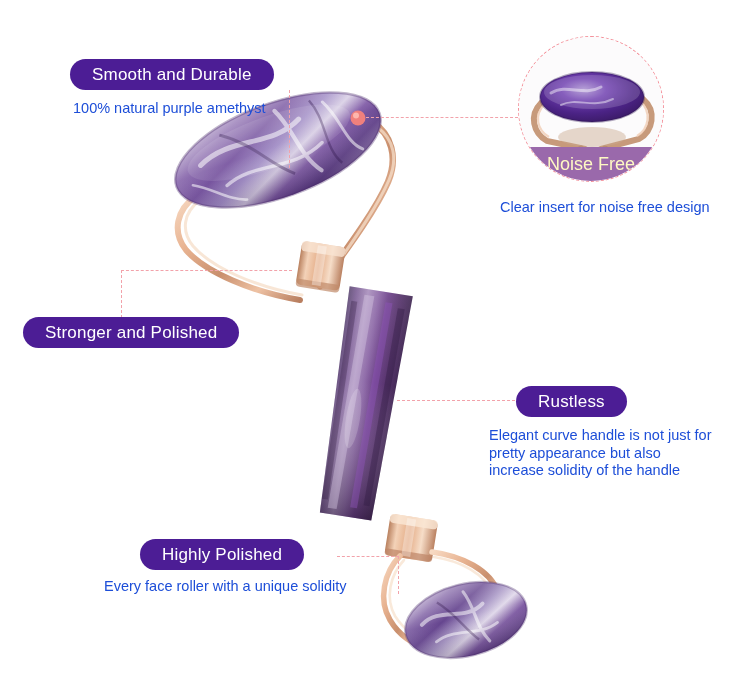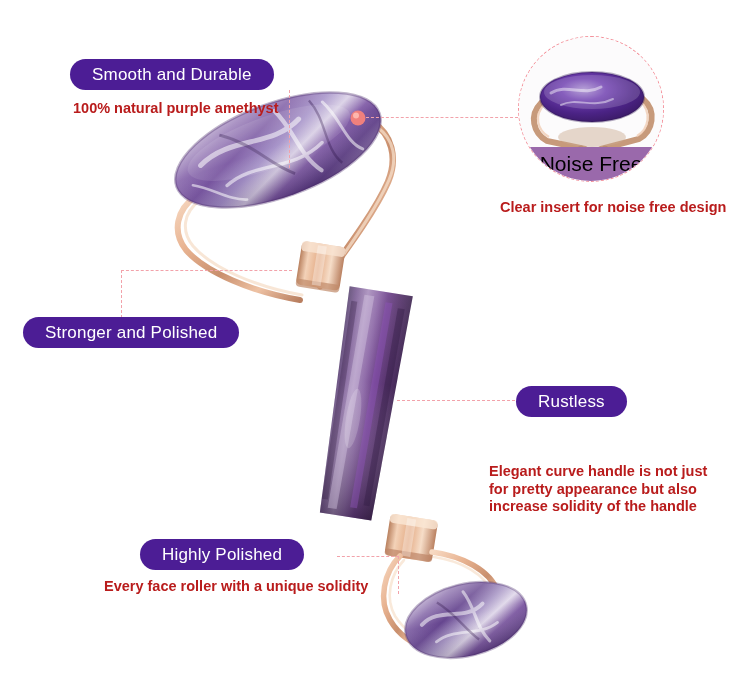--- a/index.html
+++ b/index.html
@@ -5,33 +5,33 @@
   html,body{margin:0;padding:0;background:#fff;}
   body{width:750px;height:691px;position:relative;overflow:hidden;
        font-family:"Liberation Sans", sans-serif;}
   .stage{position:absolute;inset:0;width:750px;height:691px;background:#ffffff;}
 
   
   .pill{position:absolute;display:flex;align-items:center;justify-content:center;
         background:#4c1d95;color:#ffffff;border-radius:999px;
         font-size:17px;letter-spacing:.2px;white-space:nowrap;
         padding:0 22px;height:31px;box-sizing:border-box;}
-  .caption{position:absolute;color:#b91c1c;font-size:14.5px;white-space:nowrap;font-weight:bold;}
+  .caption{position:absolute;color:#1d4ed8;font-size:14.5px;white-space:nowrap;}
   .caption.multi{white-space:normal;line-height:1.22;}
 
   
   .dash-h{position:absolute;height:0;border-top:1.6px dashed #f2a2aa;}
   .dash-v{position:absolute;width:0;border-left:1.6px dashed #f2a2aa;}
 
   
   .inset{position:absolute;border-radius:50%;overflow:hidden;
          border:1.6px dashed #f4909a;box-sizing:border-box;background:#fdfdfd;}
   .inset-band{position:absolute;left:0;right:0;bottom:0;height:34px;background:#9a69ab;
               display:flex;align-items:center;justify-content:center;}
-  .inset-band span{color:#000000;font-size:21px;}
+  .inset-band span{color:#fef9c3;font-size:18px;}
 
   svg{display:block;}
   .art{position:absolute;left:0;top:0;width:750px;height:691px;pointer-events:none;}
 </style>
 </head>
 <body>
 
 <div class="stage">
 
   <svg class="art" viewBox="0 0 750 691">
@@ -225,20 +225,20 @@
 
   <div class="caption" style="left:500px;top:199px;">Clear insert for noise free design</div>
 
   <div class="pill" style="left:23px;top:317px;">
     <span>Stronger and Polished</span>
   </div>
 
   <div class="pill" style="left:516px;top:386px;">
     <span>Rustless</span>
   </div>
-  <div class="caption multi" style="left:489px;top:427px;width:230px;margin-top:36px;">Elegant curve handle is not just for pretty appearance but also increase solidity of the handle</div>
+  <div class="caption multi" style="left:489px;top:427px;width:230px;">Elegant curve handle is not just for pretty appearance but also increase solidity of the handle</div>
 
   <div class="pill" style="left:140px;top:539px;">
     <span>Highly Polished</span>
   </div>
   <div class="caption" style="left:104px;top:578px;">Every face roller with a unique solidity</div>
 
 </div>
 
 </body></html>

